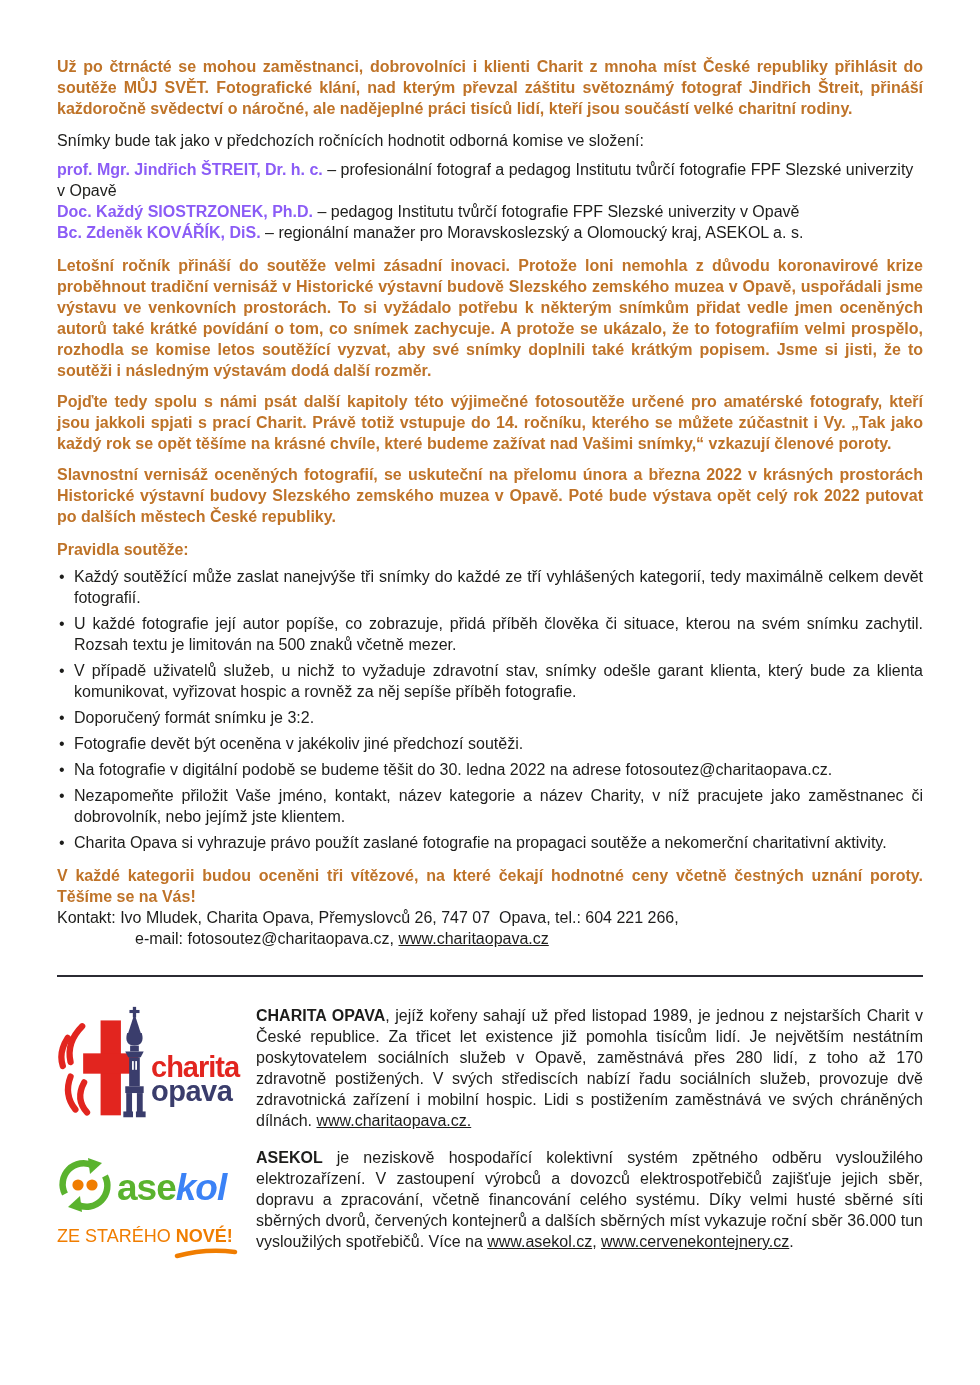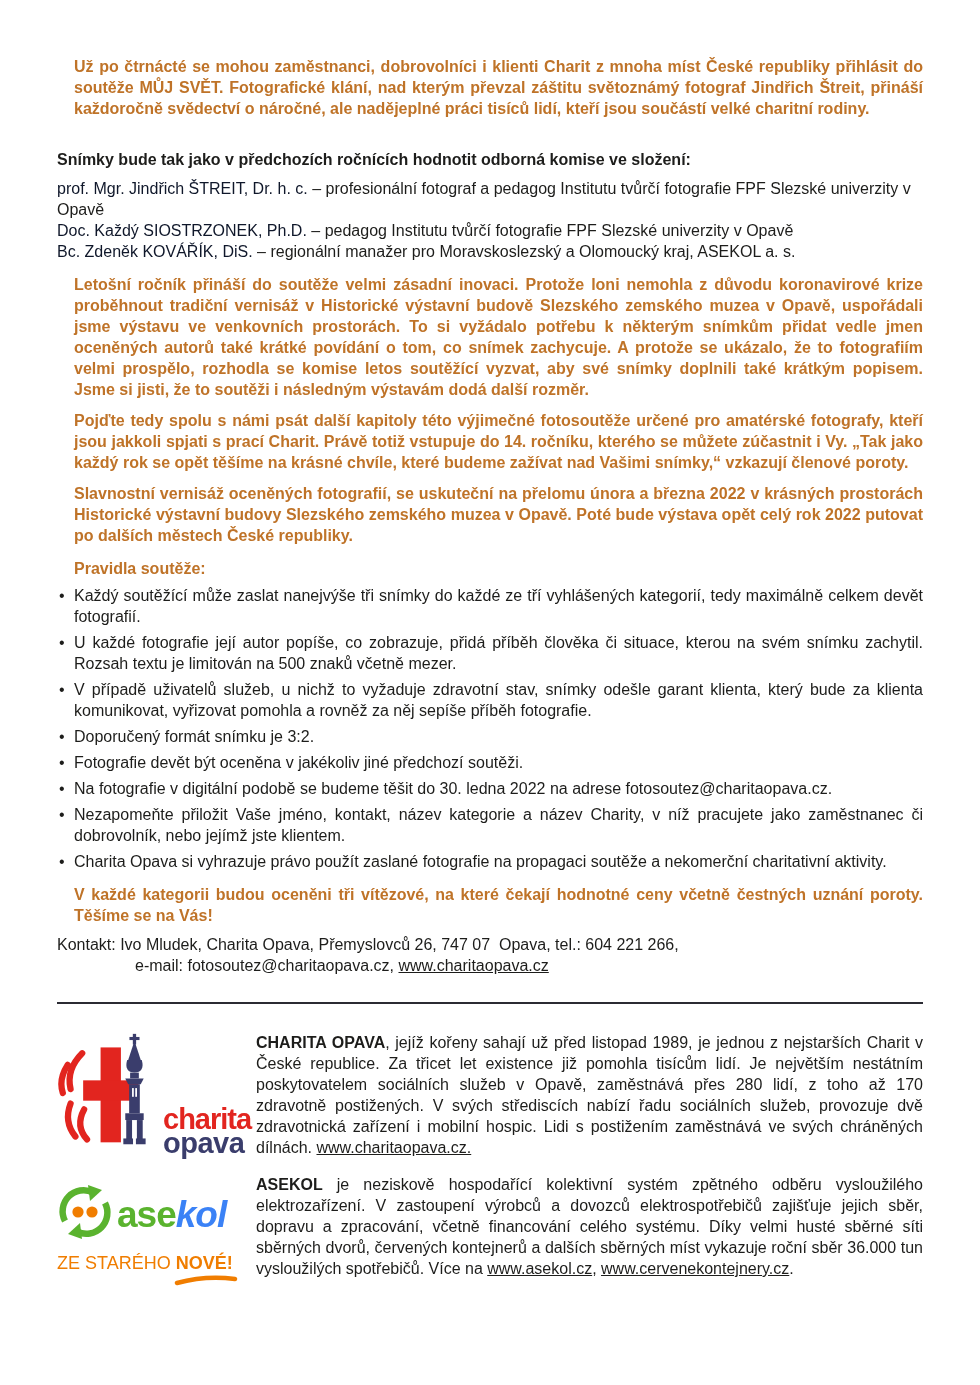--- a/index.html
+++ b/index.html
@@ -5,47 +5,47 @@
   * { margin:0; padding:0; box-sizing:border-box; }
   html,body { background:#ffffff; }
   body {
     width:980px; height:1385px; overflow:hidden;
     font-family:"Liberation Sans", sans-serif;
     color:#1d1d1b; font-size:16px; line-height:21px;
   }
   .page { padding:46px 57px 0 57px; }
   .justify { text-align:justify; }
   .orange { color:#bf7328; }
-  .bold { font-weight:700;margin-left:17px; }
+  .bold { font-weight:700; }
   p.para { margin-top:10px; }
   .intro { margin-top:0; }
-  .jury-heading { margin-top:30px; font-weight:700; }
+  .jury-heading { margin-top:11px; font-weight:400; }
   .jury { margin-top:8px; }
   .jury p { text-align:left; }
-  .jury .jname { color:#0f172a; font-weight:400; }
+  .jury .jname { color:#8b5cf6; font-weight:700; }
   .rules-heading { margin-top:12px; }
   ul.rules { margin-top:6px; list-style:none; }
   ul.rules li {
     position:relative; padding-left:17px; margin-top:5px; text-align:justify;
   }
   ul.rules li::before {
     content:"\2022"; position:absolute; left:2px; top:0; color:#1d1d1b;
   }
   .closing { margin-top:12px; }
-  .contact { margin-top:8px; }
+  .contact { }
   .contact p { white-space:pre-wrap; }
   .contact .indent { padding-left:78px; }
   a.link { color:#1d1d1b; text-decoration:underline; cursor:pointer; }
   .rule-line { margin-top:26px; height:2px; background:#2b2b33; }
   .footer-row { display:flex; margin-top:28px; }
   .footer-row.second { margin-top:16px; }
   .logo-col { width:199px; flex:0 0 199px; }
   .footer-text { flex:1; text-align:justify; }
   
-  .charita-logo { display:flex; align-items:flex-end;gap:12px; }
+  .charita-logo { display:flex; align-items:center; }
   .charita-words { margin-top:24px; margin-left:2px; line-height:24px; }
   .charita-words .w1 { display:block; color:#e2251f; font-weight:700; font-size:29px; letter-spacing:-1px; }
   .charita-words .w2 { display:block; color:#3a3d6c; font-weight:700; font-size:29px; letter-spacing:-0.5px; }
   
   .asekol-logo { padding-top:10px; }
   .asekol-top { display:flex; align-items:center; }
   .asekol-word { font-size:37px; font-weight:700; letter-spacing:-1px; margin-left:4px; }
   .asekol-word .ase { color:#5ab32e; }
   .asekol-word .kol { color:#3b82f6;font-style:italic; }
   .asekol-tagline { margin-top:8px; font-size:18px; color:#f07d00; white-space:nowrap; }
@@ -71,21 +71,21 @@
 
   <p class="para justify orange bold">Pojďte tedy spolu s námi psát další kapitoly této výjimečné fotosoutěže určené pro amatérské fotografy, kteří jsou jakkoli spjati s prací Charit. Právě totiž vstupuje do 14. ročníku, kterého se můžete zúčastnit i Vy. „Tak jako každý rok se opět těšíme na krásné chvíle, které budeme zažívat nad Vašimi snímky,“ vzkazují členové poroty.</p>
 
   <p class="para justify orange bold">Slavnostní vernisáž oceněných fotografií, se uskuteční na přelomu února a března 2022 v krásných prostorách Historické výstavní budovy Slezského zemského muzea v Opavě. Poté bude výstava opět celý rok 2022 putovat po dalších městech České republiky.</p>
 
   <p class="rules-heading orange bold">Pravidla soutěže:</p>
 
   <ul class="rules">
     <li>Každý soutěžící může zaslat nanejvýše tři snímky do každé ze tří vyhlášených kategorií, tedy maximálně celkem devět fotografií.</li>
     <li>U každé fotografie její autor popíše, co zobrazuje, přidá příběh člověka či situace, kterou na svém snímku zachytil. Rozsah textu je limitován na 500 znaků včetně mezer.</li>
-    <li>V případě uživatelů služeb, u nichž to vyžaduje zdravotní stav, snímky odešle garant klienta, který bude za klienta komunikovat, vyřizovat pomohla a rovněž za něj sepíše příběh fotografie.</li>
+    <li>V případě uživatelů služeb, u nichž to vyžaduje zdravotní stav, snímky odešle garant klienta, který bude za klienta komunikovat, vyřizovat hospic a rovněž za něj sepíše příběh fotografie.</li>
     <li>Doporučený formát snímku je 3:2.</li>
     <li>Fotografie devět být oceněna v jakékoliv jiné předchozí soutěži.</li>
     <li>Na fotografie v digitální podobě se budeme těšit do 30. ledna 2022 na adrese fotosoutez@charitaopava.cz.</li>
     <li>Nezapomeňte přiložit Vaše jméno, kontakt, název kategorie a název Charity, v níž pracujete jako zaměstnanec či dobrovolník, nebo jejímž jste klientem.</li>
     <li>Charita Opava si vyhrazuje právo použít zaslané fotografie na propagaci soutěže a nekomerční charitativní aktivity.</li>
   </ul>
 
   <p class="closing justify orange bold">V každé kategorii budou oceněni tři vítězové, na které čekají hodnotné ceny včetně čestných uznání poroty. Těšíme se na Vás!</p>
 
   <div class="contact">

